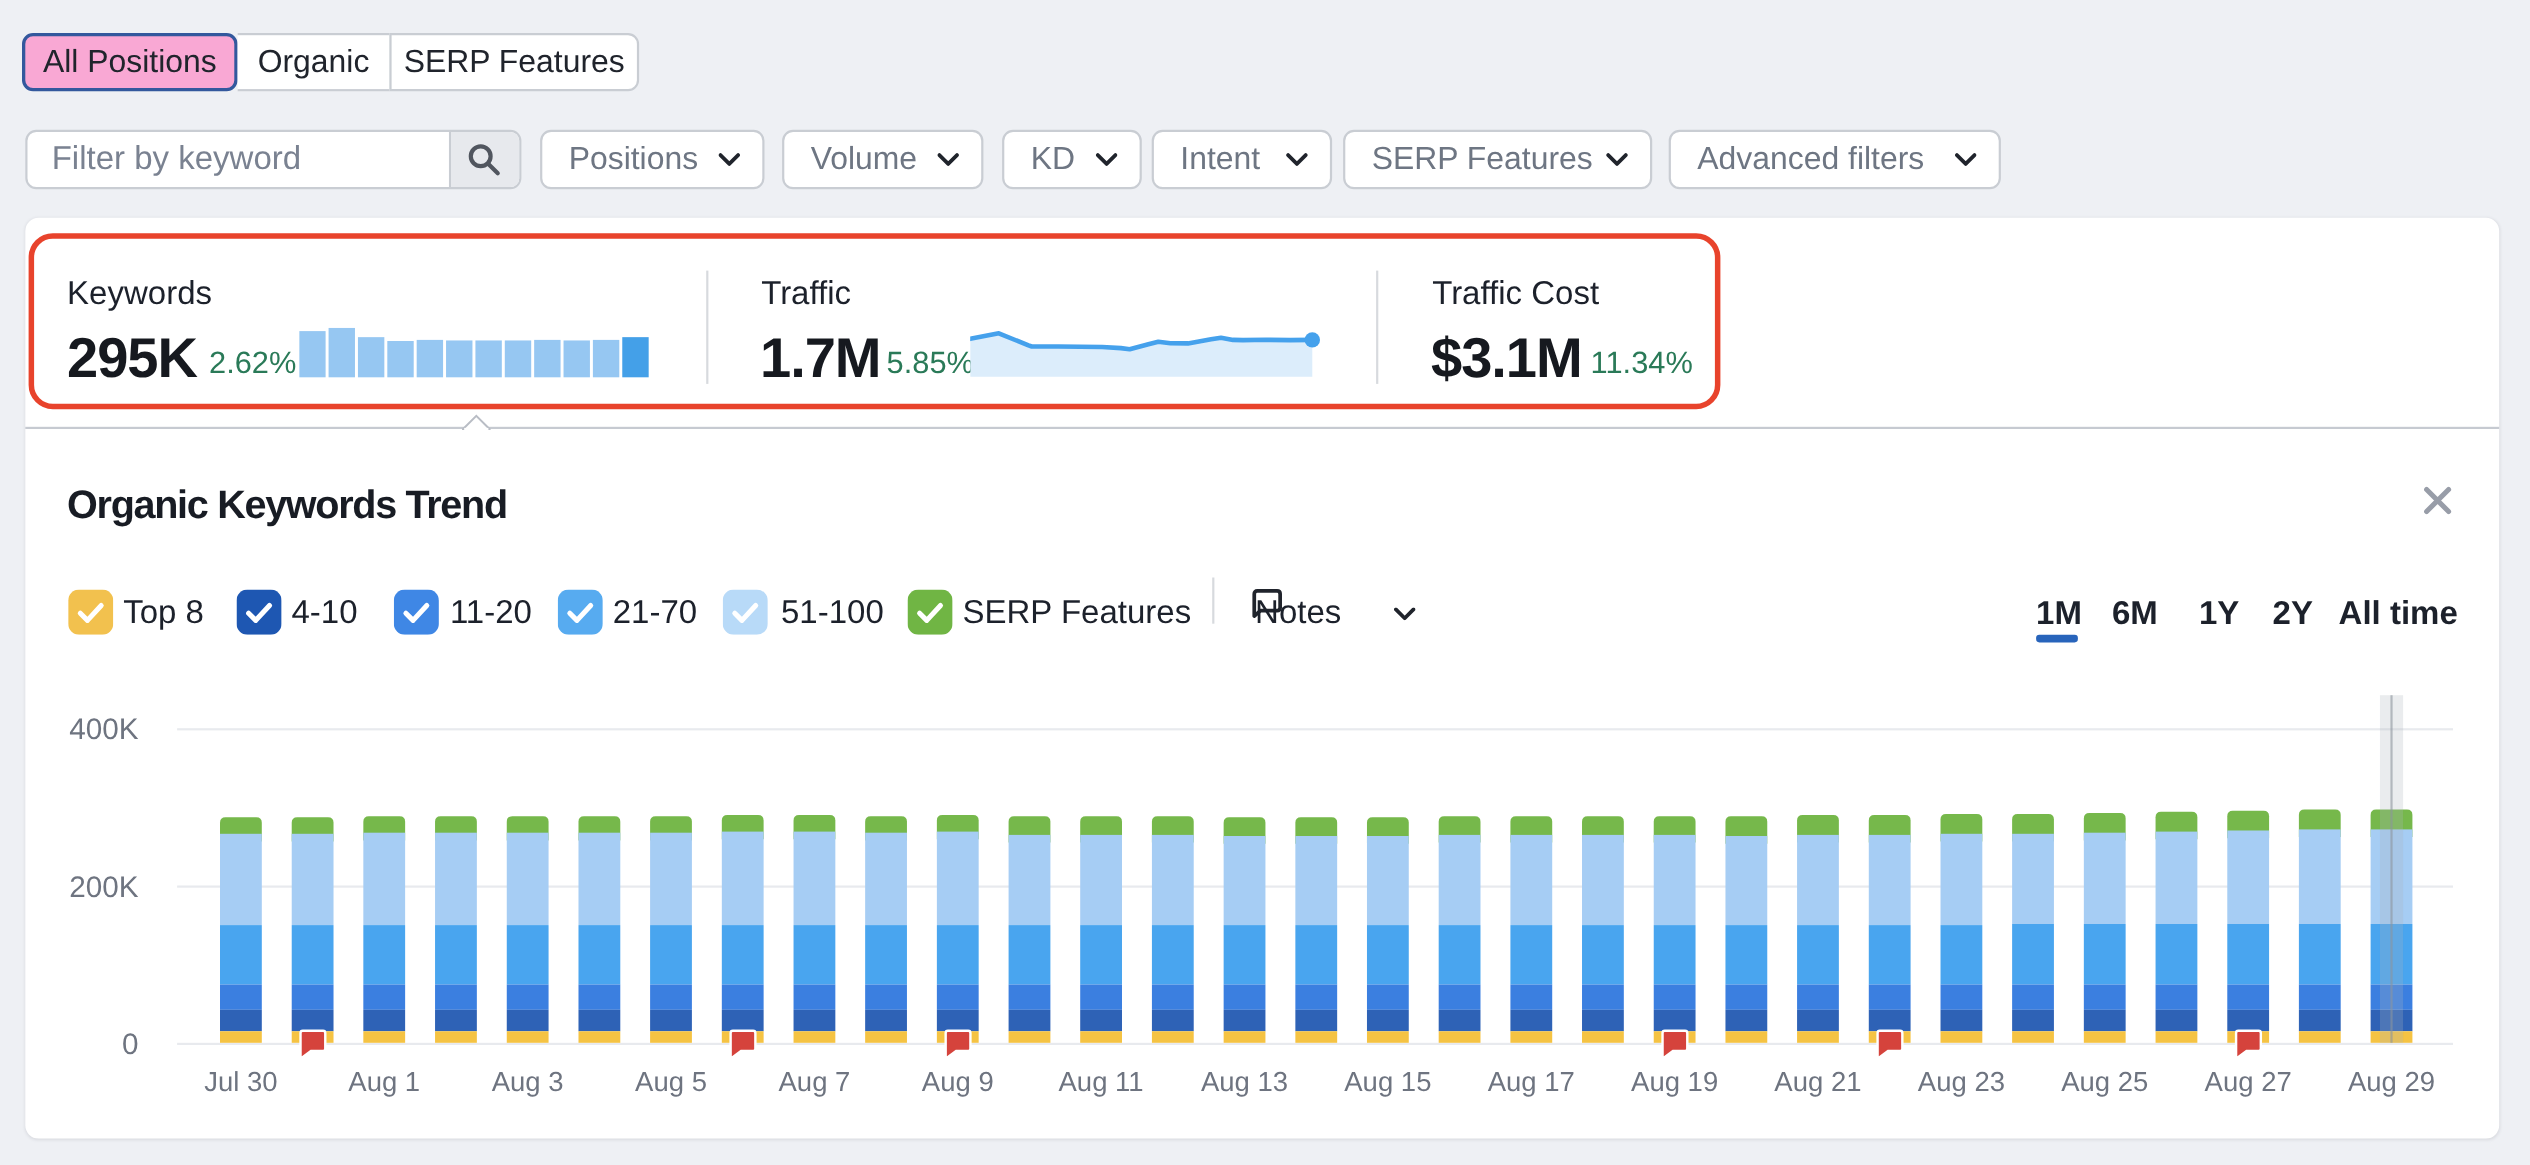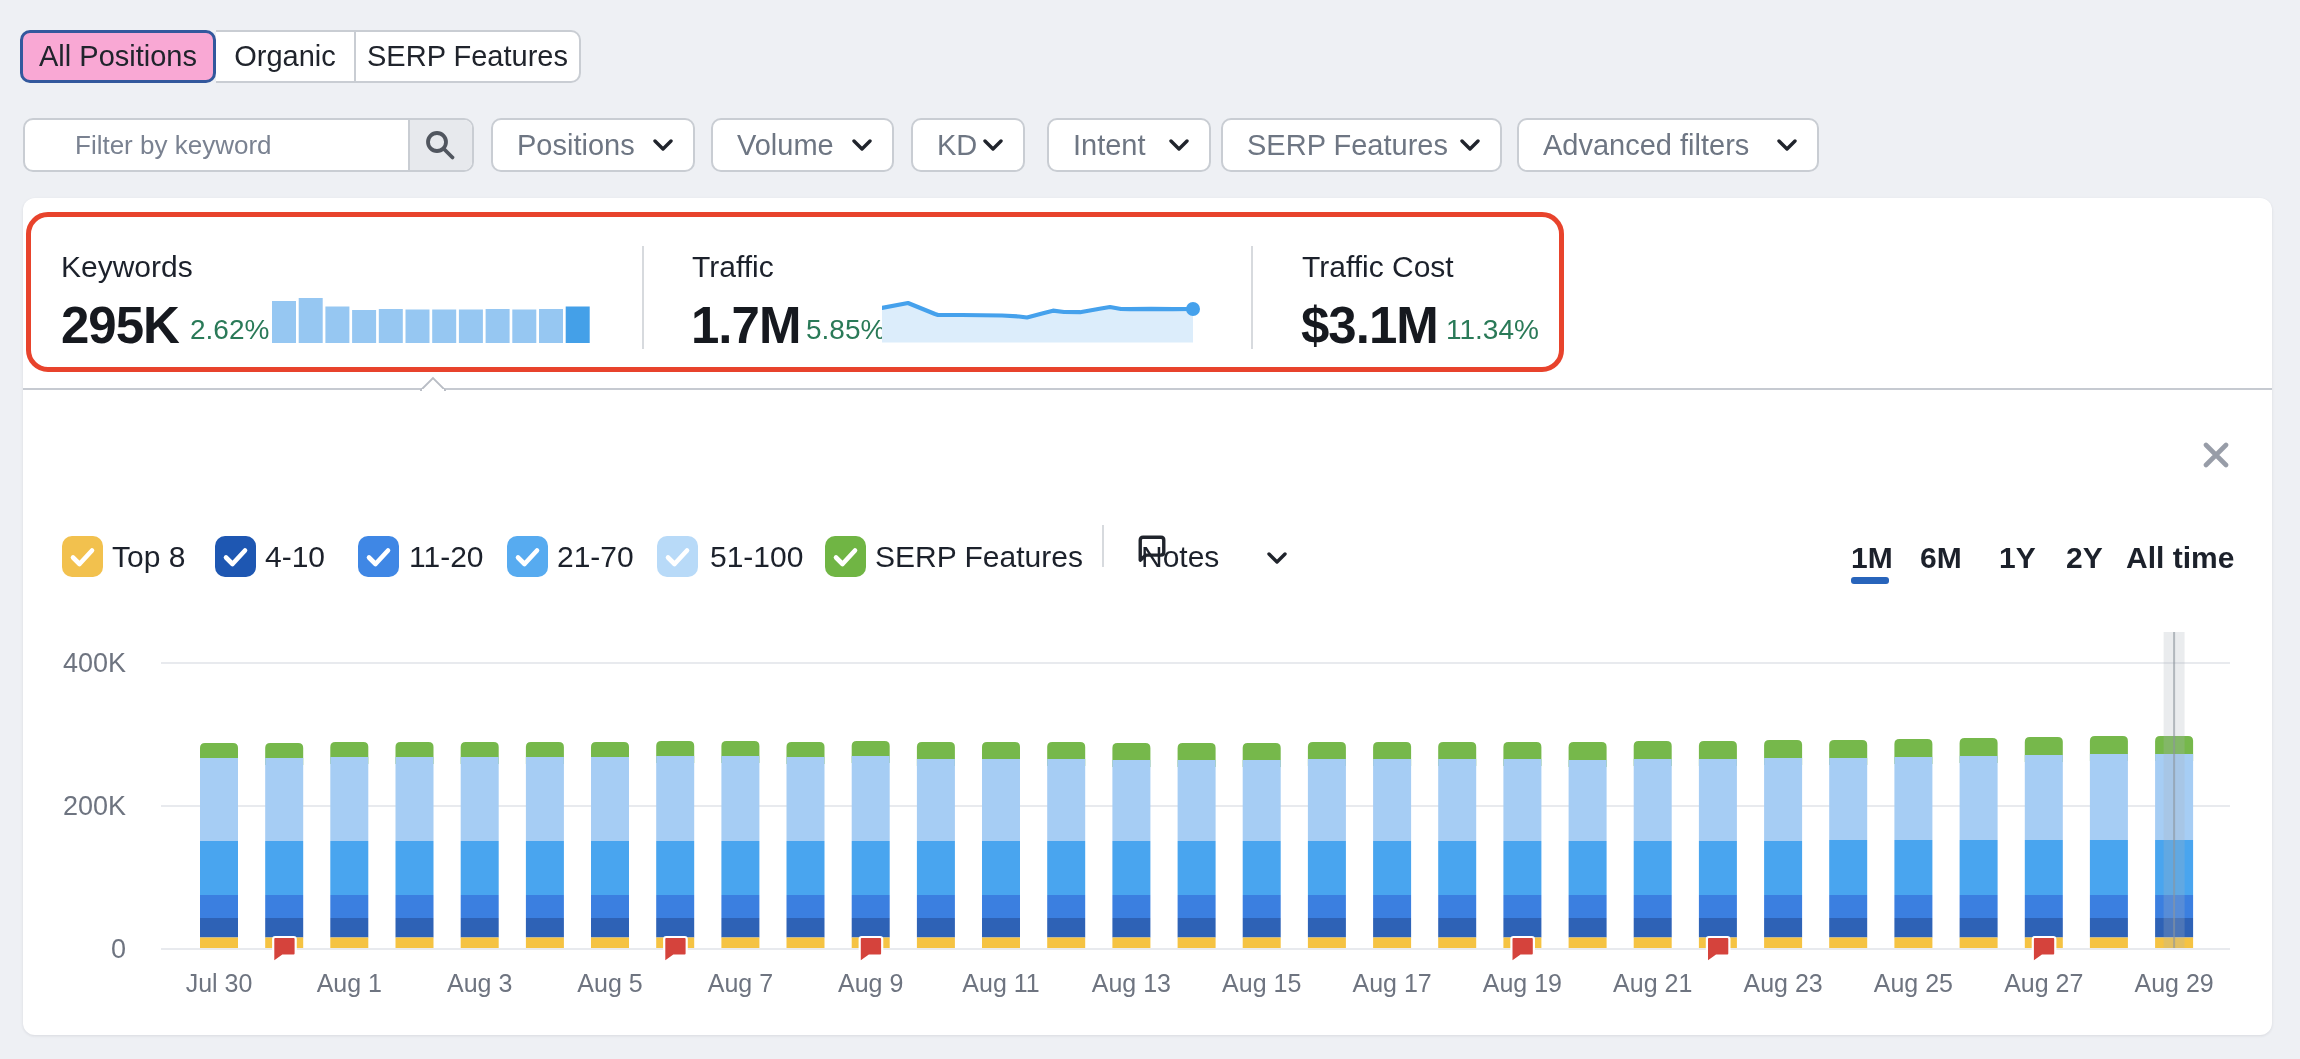--- a/index.html
+++ b/index.html
@@ -6,21 +6,21 @@
 html,body { width:2300px; height:1059px; background:#EEF0F4; font-family:"Liberation Sans", sans-serif; overflow:hidden; }
 #page { position:relative; width:2300px; height:1059px; }
 
 .tabs { position:absolute; left:20px; top:30px; height:53px; display:flex; }
 .tab { height:53px; display:flex; align-items:center; justify-content:center; font-size:29px; color:#20242C; background:#fff; border:2px solid #C9CDD3; }
 .tab.mid { width:138px; border-left:none; border-right:none; }
 .tab.last { width:227px; border-radius:0 10px 10px 0; }
 .tab.sel { width:196px; background:#f9a8d4; border:3px solid #33589D; border-radius:10px; }
 
 .input { position:absolute; left:23px; top:118px; width:451px; height:54px; background:#fff; border:2px solid #C9CDD3; border-radius:10px; display:flex; }
-.input .ph { flex:1; display:flex; align-items:center; padding-left:22px; font-size:26px; color:#7A8291;margin-left:28px; }
+.input .ph { flex:1; display:flex; align-items:center; padding-left:22px; font-size:30px; color:#7A8291; }
 .input .btn { width:64px; background:#E7E9ED; border-left:2px solid #C9CDD3; border-radius:0 8px 8px 0; display:flex; align-items:center; justify-content:center; }
 .dd { position:absolute; top:118px; height:54px; background:#fff; border:2px solid #C9CDD3; border-radius:10px; display:flex; align-items:center; justify-content:space-between; padding:0 20px 0 24px; }
 .dd span { font-size:29px; color:#6E7683; }
 .chev { flex:none; }
 
 .card { position:absolute; left:23px; top:198px; width:2249px; height:837px; background:#fff; border-radius:12px; box-shadow:0 1px 3px rgba(25,32,45,0.10); }
 .redbox { position:absolute; left:26px; top:212px; width:1538px; height:160px; border:5px solid #E8432C; border-radius:22px; z-index:5; }
 .statlabel { position:absolute; top:250px; font-size:30px; color:#1C212B; }
 .bignum { position:absolute; top:296px; font-size:51px; font-weight:700; color:#16191F; letter-spacing:-1px; }
 .pct { position:absolute; top:314px; font-size:28px; color:#2A7A58; }
@@ -54,21 +54,21 @@
       <svg class="chev" width="20" height="12" viewBox="0 0 20 12">
         <path d="M2 2 L10 10 L18 2" fill="none" stroke="#20242C" stroke-width="3.4" stroke-linecap="round" stroke-linejoin="round"></path>
       </svg>
     </div>
 <div class="dd" style="left:711px;width:183px">
       <span>Volume</span>
       <svg class="chev" width="20" height="12" viewBox="0 0 20 12">
         <path d="M2 2 L10 10 L18 2" fill="none" stroke="#20242C" stroke-width="3.4" stroke-linecap="round" stroke-linejoin="round"></path>
       </svg>
     </div>
-<div class="dd" style="left:911px;width:114px">
+<div class="dd" style="left:911px;width:127px">
       <span>KD</span>
       <svg class="chev" width="20" height="12" viewBox="0 0 20 12">
         <path d="M2 2 L10 10 L18 2" fill="none" stroke="#20242C" stroke-width="3.4" stroke-linecap="round" stroke-linejoin="round"></path>
       </svg>
     </div>
 <div class="dd" style="left:1047px;width:164px">
       <span>Intent</span>
       <svg class="chev" width="20" height="12" viewBox="0 0 20 12">
         <path d="M2 2 L10 10 L18 2" fill="none" stroke="#20242C" stroke-width="3.4" stroke-linecap="round" stroke-linejoin="round"></path>
       </svg>
@@ -119,20 +119,21 @@
   <div class="statlabel" style="left:1302px">Traffic Cost</div>
   <div class="bignum" style="left:1301px">$3.1M</div>
   <div class="pct" style="left:1446px">11.34%</div>
 
   <div class="hdiv"></div>
   <svg width="26" height="15" viewBox="0 0 26 15" style="position:absolute;left:420px;top:376px;z-index:2" xmlns="http://www.w3.org/2000/svg">
     <path d="M1 14 L13 2 L25 14 Z" fill="#FFFFFF" stroke="#B9BDC5" stroke-width="1.8"></path>
     <rect x="2" y="13" width="22" height="2" fill="#FFFFFF"></rect>
   </svg>
 
+  <div class="title">Organic Keywords Trend</div>
   <svg width="26" height="26" viewBox="0 0 26 26" style="position:absolute;left:2203px;top:442px" xmlns="http://www.w3.org/2000/svg">
     <path d="M3 3 L23 23 M23 3 L3 23" stroke="#989DA8" stroke-width="4.6" stroke-linecap="round"></path>
   </svg>
 
   <svg width="41" height="41" viewBox="0 0 41 41" xmlns="http://www.w3.org/2000/svg" style="position:absolute;left:62px;top:536px">
       <rect x="0" y="0" width="41" height="41" rx="10" fill="#F2C14E"></rect>
       <path d="M11 21.5 L17.5 28 L30 14.5" fill="none" stroke="#FFFFFF" stroke-width="4.6" stroke-linecap="round" stroke-linejoin="round"></path>
     </svg>
 <div class="legtxt" style="left:112px">Top 8</div>
 <svg width="41" height="41" viewBox="0 0 41 41" xmlns="http://www.w3.org/2000/svg" style="position:absolute;left:215px;top:536px">

